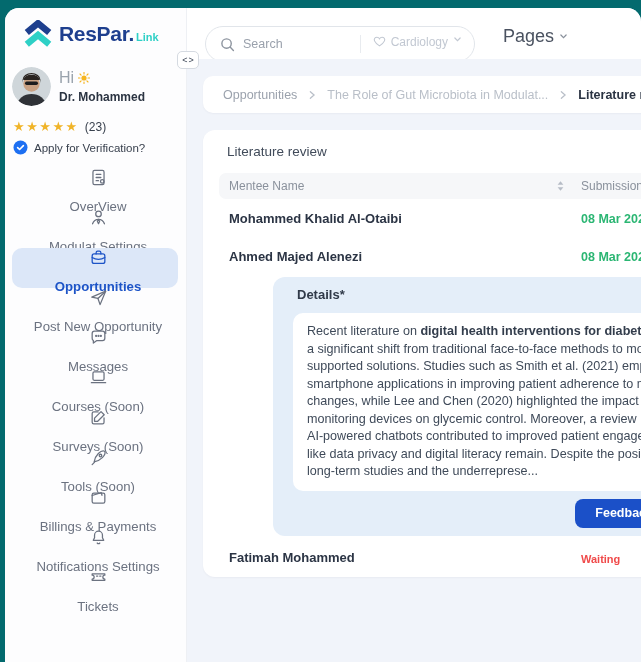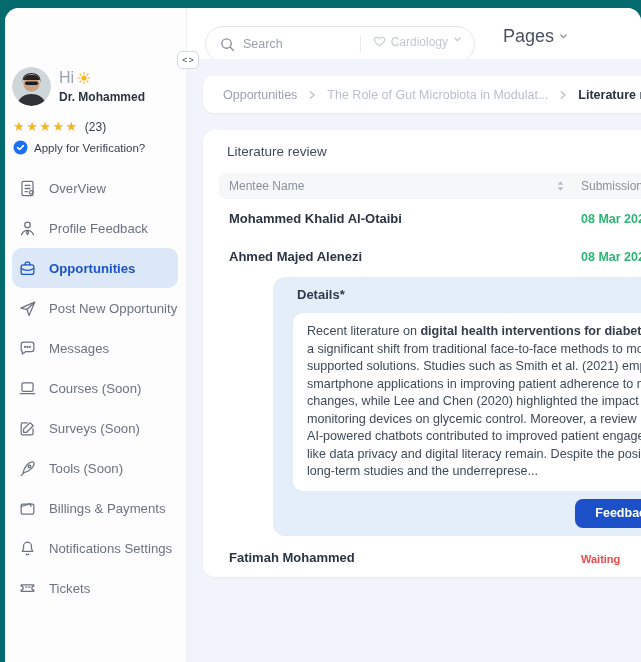--- a/index.html
+++ b/index.html
@@ -27,21 +27,21 @@
   .greeting { font-size:16px; color:#9aa3ad; display:flex; align-items:center; gap:4px; }
   .username { font-size:12px; font-weight:700; color:#2b3442; margin-top:3px; }
   .rating { position:absolute; left:8px; top:111px; display:flex; align-items:center; gap:6px; }
   .stars { color:#f0b429; font-size:13px; letter-spacing:1.5px; }
   .rating-count { font-size:12px; color:#39414e; }
   .verify { position:absolute; left:8px; top:132px; display:flex; align-items:center; gap:6px; }
   .verify-label { font-size:11.5px; color:#39414e; }
   .menu { position:absolute; left:0; top:160px; right:0; display:flex; flex-direction:column; }
   .menu-item {
     height:40px; margin:0 8px 0 7px; padding-left:6px; border-radius:10px;
-    display:flex; align-items:center; gap:12px; color:#6b7280; cursor:pointer;
+    display:flex; align-items:center; gap:12px; color:#6b7280; cursor:pointer;flex-direction:column;
   }
   .menu-item .ml { font-size:13.2px; white-space:nowrap; }
   .menu-item svg { flex:none; }
   .menu-item.active { background:#dce7f8; color:#1d54c7; }
   .menu-item.active .ml { font-weight:700; }
   
   .topbar { position:absolute; left:182px; top:0; right:0; height:51px; background:#ffffff; }
   .search {
     position:absolute; left:18px; top:18px; width:270px; height:36px;
     border:1px solid #e1e5ea; border-radius:18px; background:#fff;
@@ -104,20 +104,30 @@
   }
   .ic { display:inline-flex; align-items:center; justify-content:center; }
 </style>
 </head>
 <body>
 
 <div class="app">
 
   <aside class="sidebar">
 
+    <div class="logo">
+      <span class="ic">
+        <svg width="30" height="28" viewBox="0 0 32 30">
+          <path d="M4 13.5 L16 3.5 L28 13.5" stroke="#1e3f8e" stroke-width="7" fill="none"></path>
+          <path d="M4 26 L16 16 L28 26" stroke="#2ed0c6" stroke-width="7" fill="none"></path>
+        </svg>
+      </span>
+      <span class="brand">ResPar.</span>
+      <span class="brand-suffix">Link</span>
+    </div>
 
     <div class="profile">
       <span class="avatar">
         <svg width="39" height="39" viewBox="0 0 39 39">
           <defs>
               <clipPath id="av">
                 <circle cx="19.5" cy="19.5" r="19.5"></circle>
               </clipPath>
             </defs>
           <g clip-path="url(#av)">
@@ -175,21 +185,21 @@
       </div>
 
       <div class="menu-item">
         <span class="ic">
           <svg width="19" height="19" viewBox="0 0 24 24" fill="none" stroke="currentColor" stroke-width="1.6" stroke-linecap="round" stroke-linejoin="round">
             <circle cx="12" cy="7.5" r="3.5"></circle>
               <path d="M4.5 20c1.4-4 4.2-5.6 7.5-5.6S18.1 16 19.5 20"></path>
               <path d="M12 14.4l-1.4 2.4 1.4 3 1.4-3z"></path>
           </svg>
         </span>
-        <span class="ml">Profile Feedback</span>
+        <span class="ml">Modulat Settings</span>
       </div>
 
       <div class="menu-item active">
         <span class="ic">
           <svg width="19" height="19" viewBox="0 0 24 24" fill="none" stroke="currentColor" stroke-width="1.6" stroke-linecap="round" stroke-linejoin="round">
             <rect x="4" y="7.5" width="16" height="12" rx="2.5"></rect>
               <path d="M9 7.5V6a2 2 0 0 1 2-2h2a2 2 0 0 1 2 2v1.5"></path>
               <path d="M4 12c2.5 1.6 5.2 2.4 8 2.4S17.5 13.6 20 12"></path>
           </svg>
         </span>

